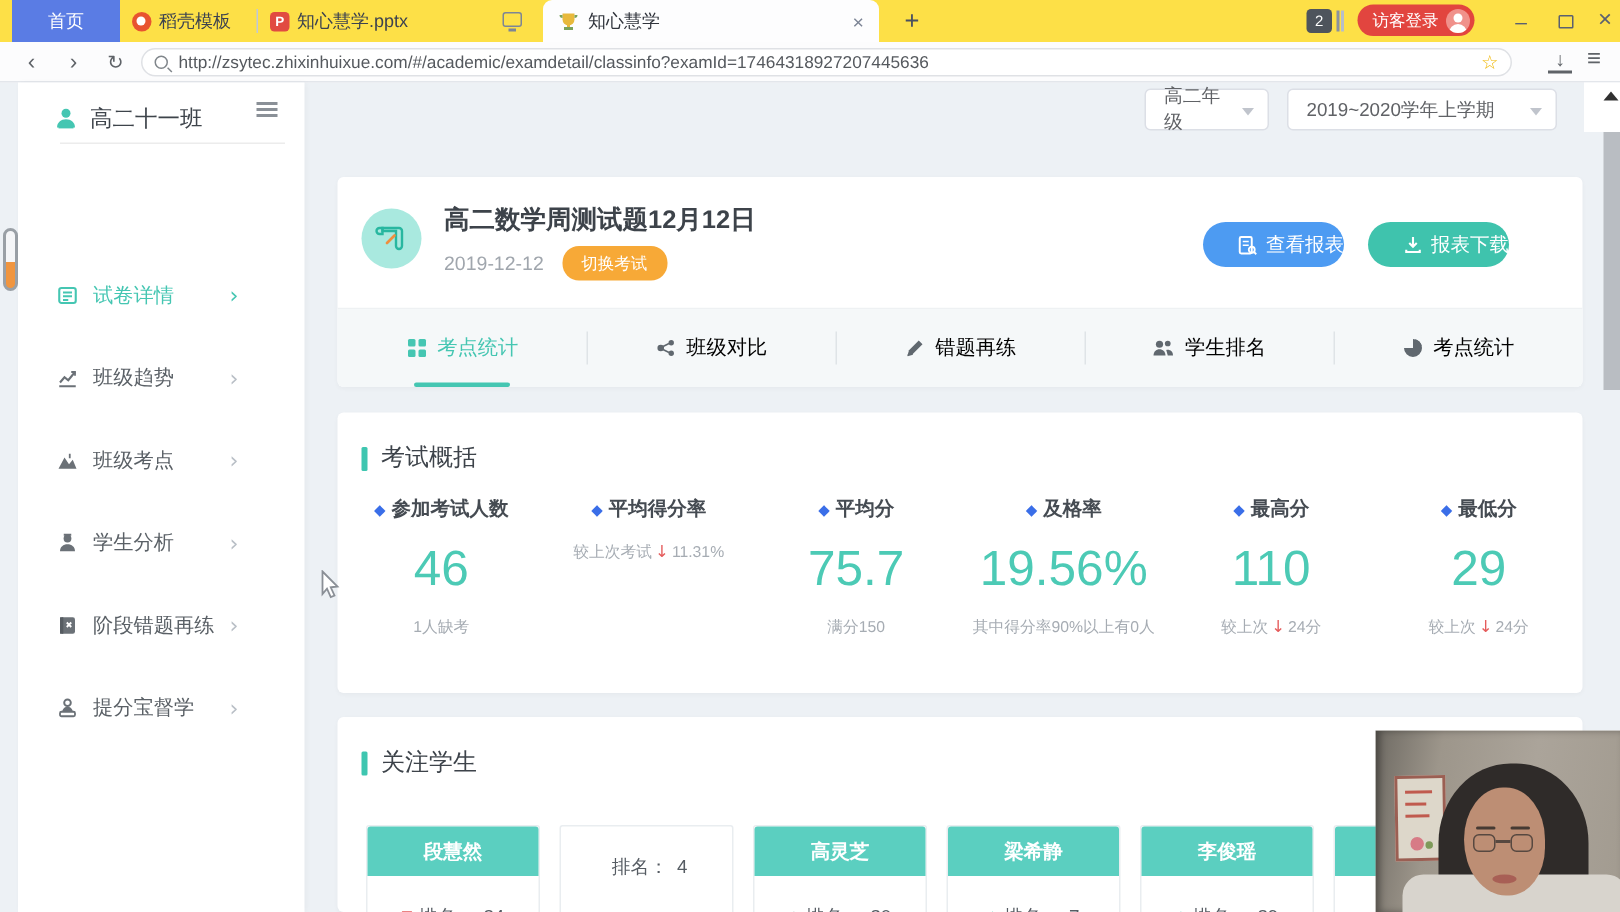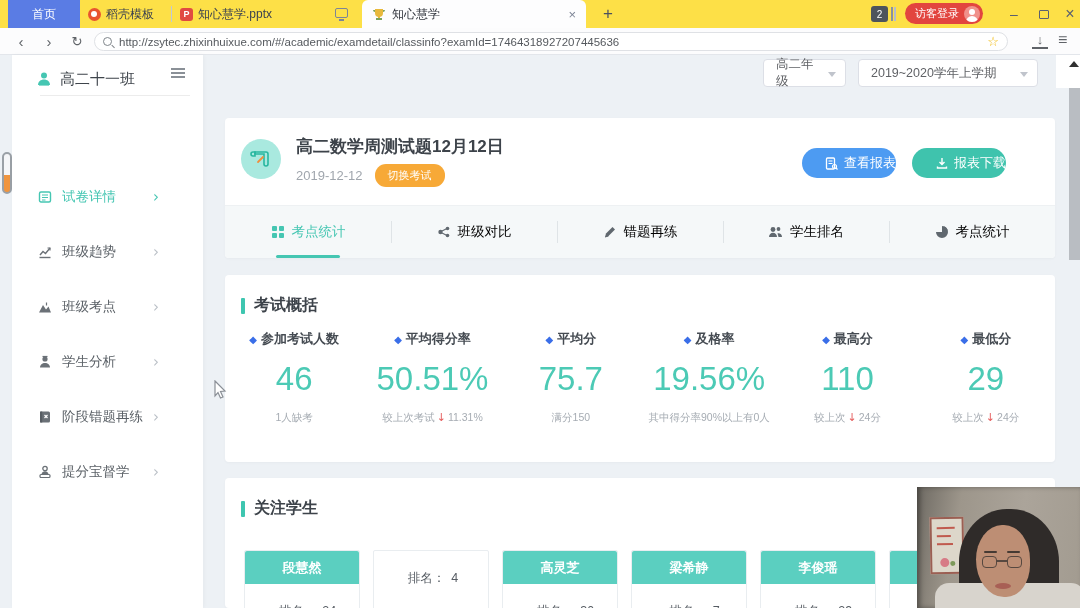--- a/index.html
+++ b/index.html
@@ -103,21 +103,21 @@
     display:flex; border-radius:0 0 4px 4px; }
   .ctab { position:relative; flex:1; display:flex; align-items:center; justify-content:center; font-size:13.5px; color:#000000; }
   .ctab svg { margin-right:7px; }
   .ctab + .ctab::before { content:""; position:absolute; left:0; top:15px; width:1px; height:22px; background:#dfe4e7; }
   .ctab.active { color:#45c6b2; }
   .ctab.active .uline { position:absolute; left:50%; bottom:0; transform:translateX(-50%); width:64px; height:3px;
     background:#45c6b2; border-radius:2px; }
 
   .sec-head { position:absolute; left:16px; display:flex; align-items:center; }
   .sec-bar { width:4px; height:16px; background:#3ec6b0; border-radius:1px; margin-right:9px; }
-  .sec-title { font-size:16px; font-weight:bold; color:#3d434a; }
+  .sec-title { font-size:16px; font-weight:normal; color:#3d434a; }
 
   .stats { position:absolute; left:0; top:55px; width:830px; display:flex; }
   .stat { flex:1; text-align:center; }
   .stat-label { font-size:13px; color:#454b52; font-weight:bold; white-space:nowrap; }
   .stat-label .dia { color:#3a6ee8; font-size:10px; margin-right:4px; font-family:"DejaVu Sans",sans-serif; }
   .stat-value { margin-top:12px; font-size:33px; color:#4ccab5; }
   .stat-note { margin-top:13px; font-size:10.5px; color:#a6acb3; white-space:nowrap; }
   .trend { font-family:"DejaVu Sans",sans-serif; }
   .stat-note .trend[data-trend="down"]::before { content:"↓"; color:#e55c5c; margin:0 2px; font-size:11px; }
   .stat-note .trend[data-trend="none"]::before { content:""; }
@@ -378,21 +378,20 @@
     <div class="stats">
 
       <div class="stat">
         <div class="stat-label"><span class="dia">◆</span><span>参加考试人数</span></div>
         <div class="stat-value">46</div>
         <div class="stat-note"><span>1人缺考</span><span class="trend" data-trend="none"></span><span></span></div>
       </div>
 
       <div class="stat">
         <div class="stat-label"><span class="dia">◆</span><span>平均得分率</span></div>
-        <div class="stat-value">50.51%</div>
         <div class="stat-note"><span>较上次考试</span><span class="trend" data-trend="down"></span><span>11.31%</span></div>
       </div>
 
       <div class="stat">
         <div class="stat-label"><span class="dia">◆</span><span>平均分</span></div>
         <div class="stat-value">75.7</div>
         <div class="stat-note"><span>满分150</span><span class="trend" data-trend="none"></span><span></span></div>
       </div>
 
       <div class="stat">

